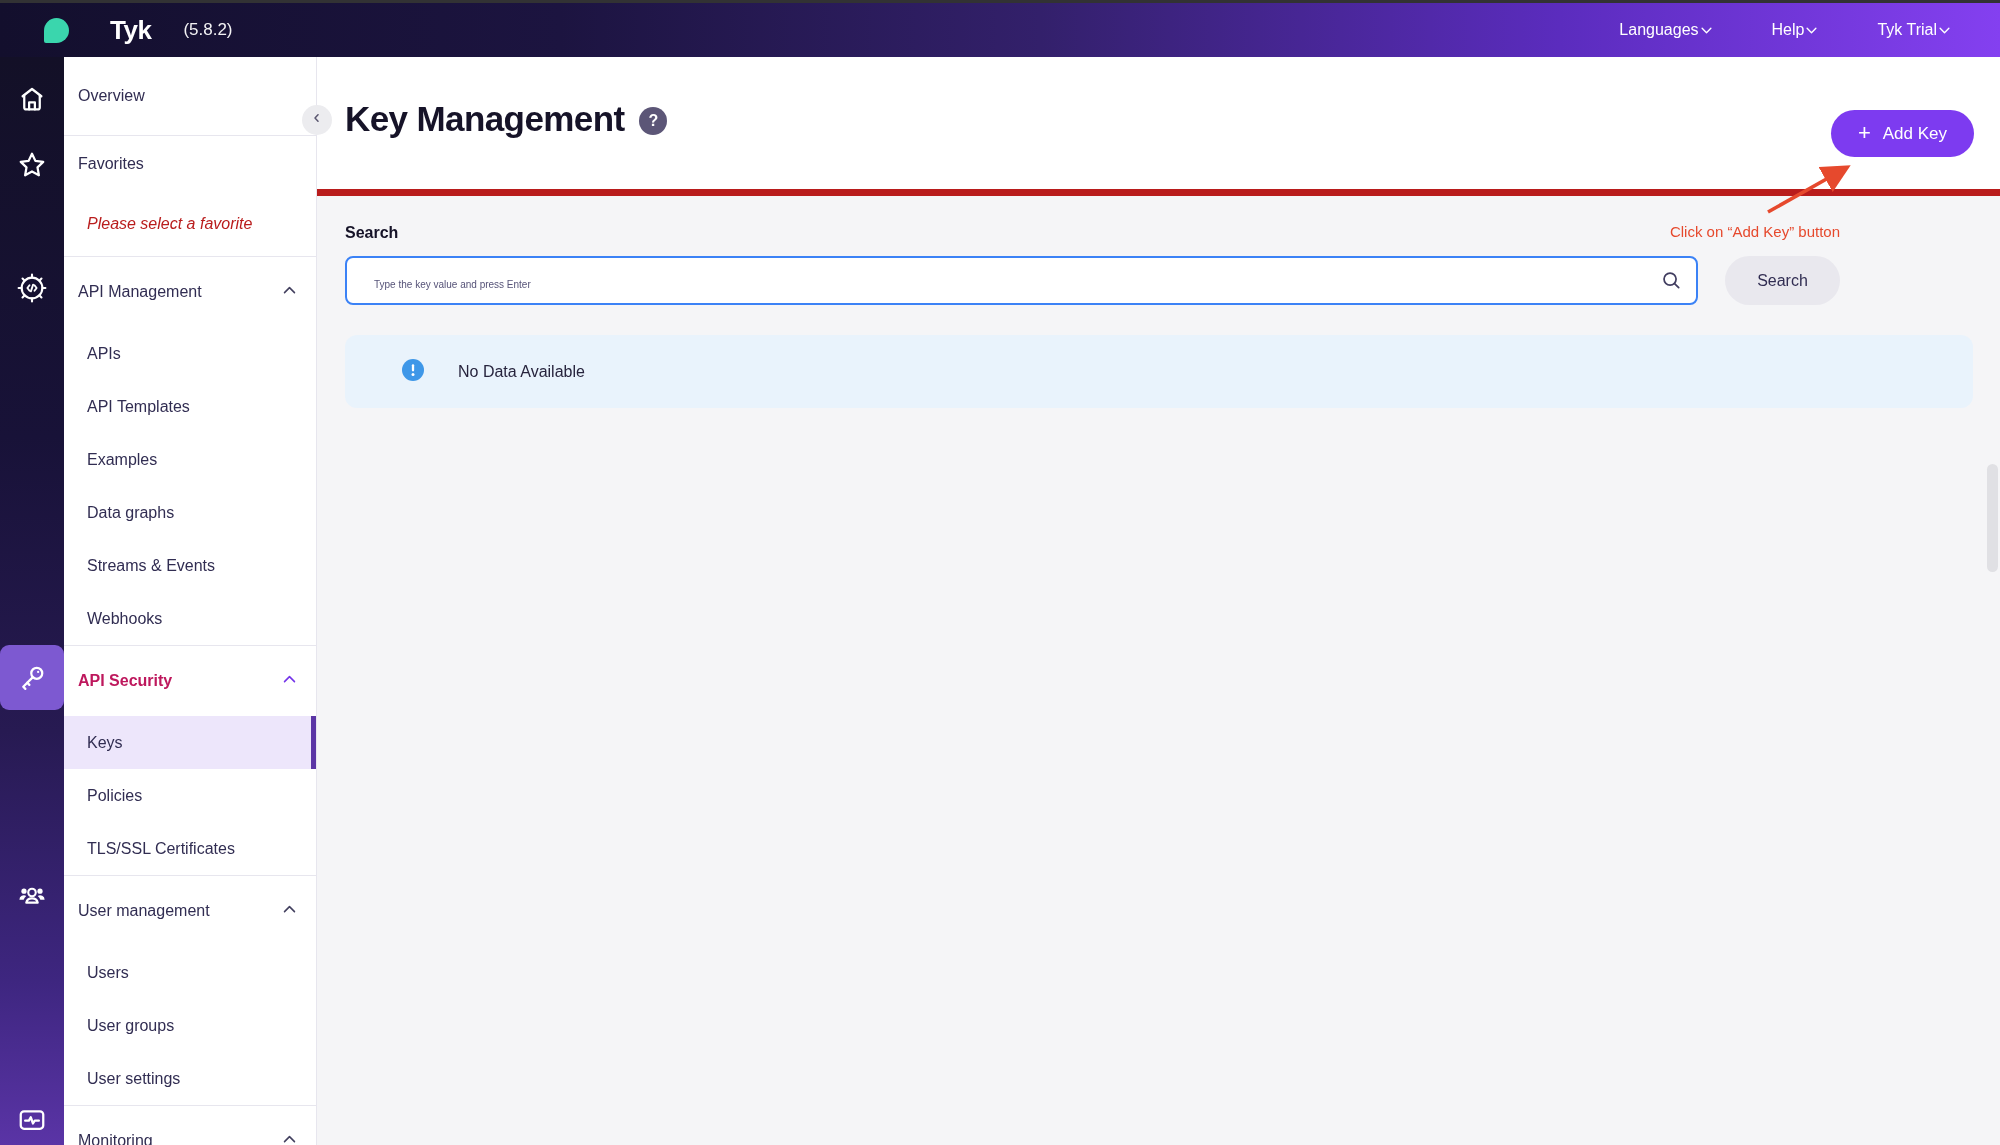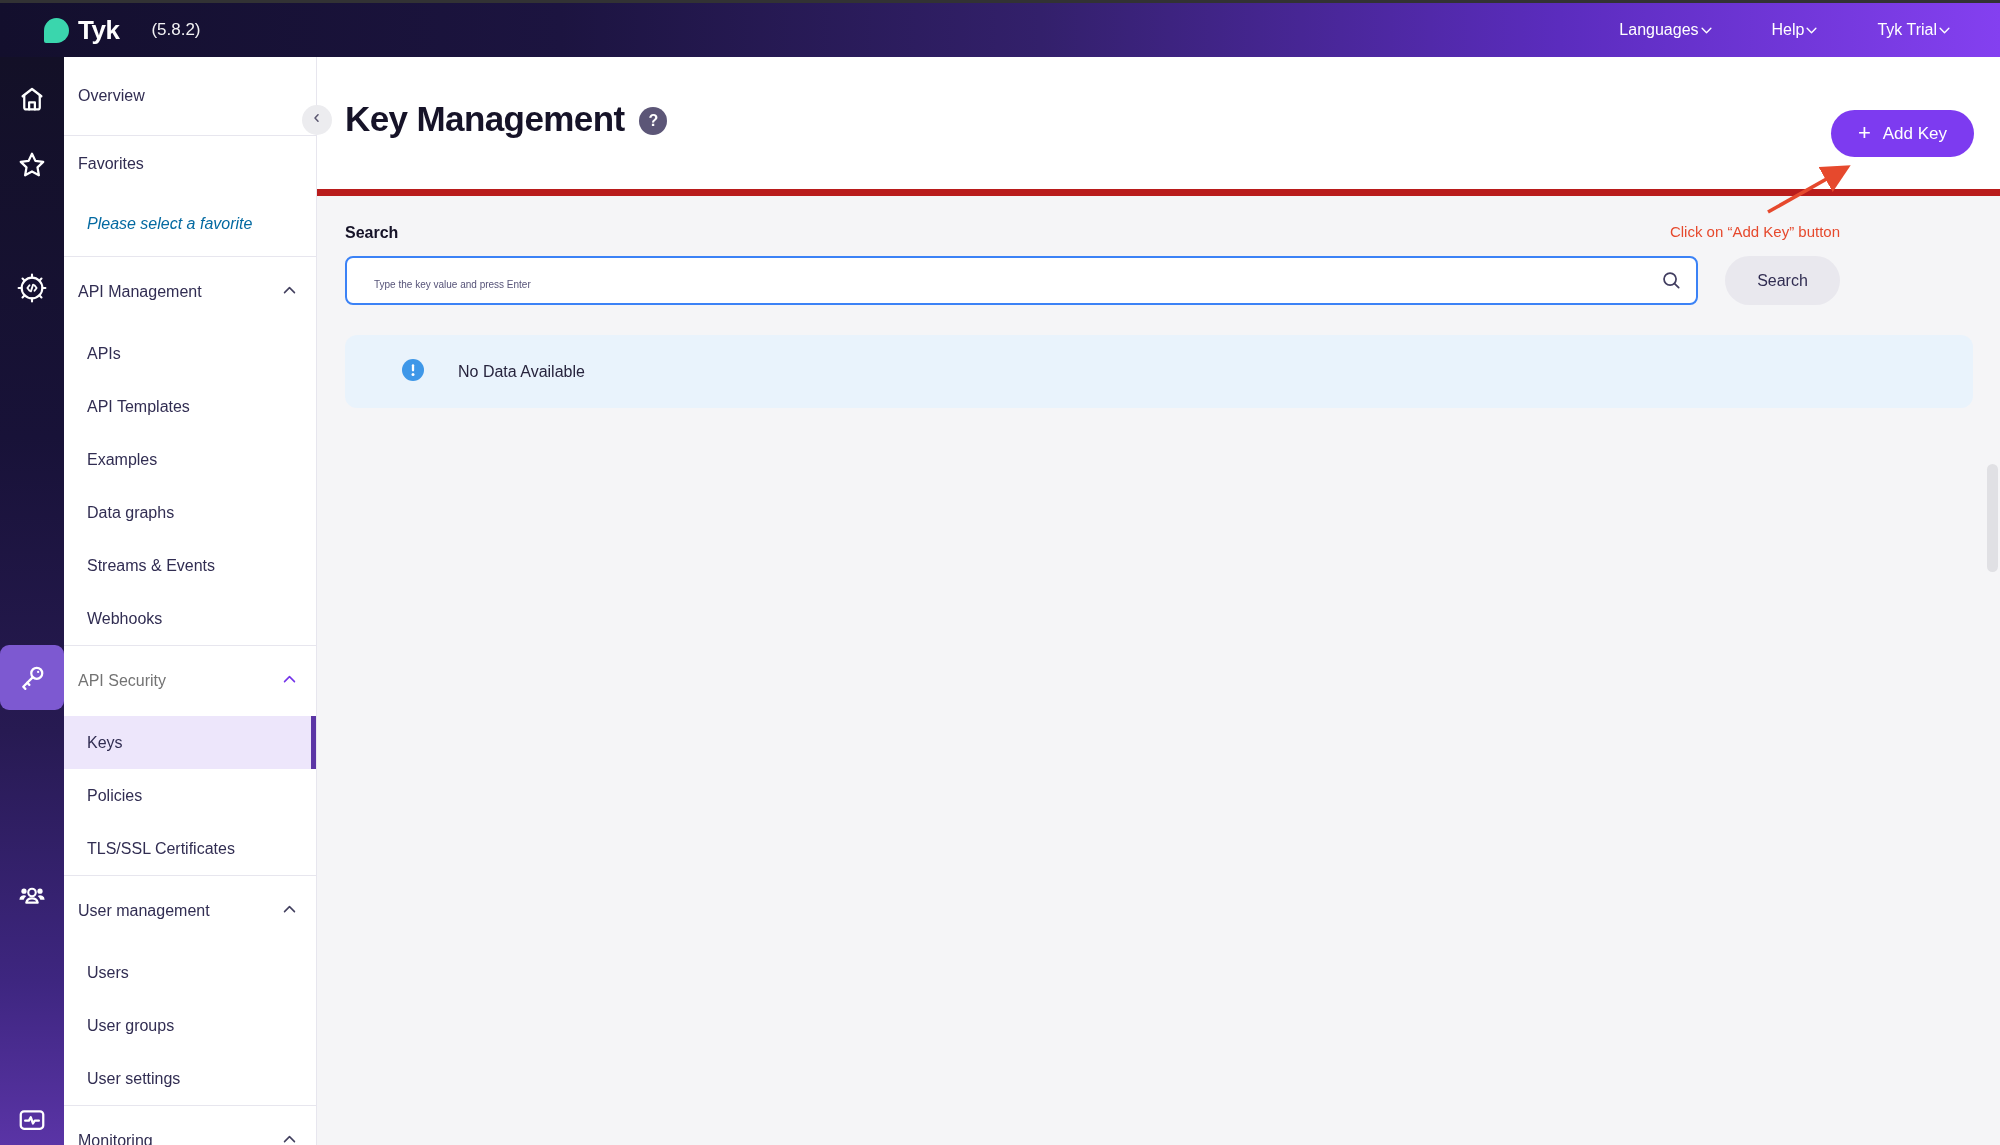--- a/index.html
+++ b/index.html
@@ -11,21 +11,21 @@
   }
   
   .top-strip { position:absolute; top:0; left:0; right:0; height:3px; background:#323234; z-index:30; }
   .topbar {
     position:absolute; top:3px; left:0; right:0; height:54px; z-index:20;
     background:linear-gradient(90deg,#130f2d 0%,#1c1440 28%,#33206b 52%,#5b2cbe 78%,#8440f0 100%);
     display:flex; align-items:center; padding:0 48px 0 44px; color:#fff;
   }
   .brand { display:flex; align-items:center; gap:9px; }
   .brand-leaf { width:25px; height:25px; background:#3ad6ad; border-radius:52% 52% 52% 8%; }
-  .brand-name { font-size:26px; font-weight:700; letter-spacing:-0.5px; }
+  .brand-name { font-size:26px; font-weight:700; letter-spacing:-0.5px;margin-left:32px; }
   .brand-version { font-size:17px; margin-left:32px; color:rgba(255,255,255,.95); }
   .tb-menus { margin-left:auto; display:flex; align-items:center; gap:58px; }
   .tb-menu { display:flex; align-items:center; font-size:16px; cursor:pointer; }
   .tb-menu svg { display:block; }
   
   .rail {
     position:absolute; top:57px; left:0; width:64px; bottom:0; z-index:10;
     background:linear-gradient(180deg,#131027 0%,#181238 35%,#271a52 62%,#3e2680 85%,#5a34a6 100%);
   }
   .rail-item { position:absolute; left:50%; transform:translateX(-50%); width:30px; height:30px; cursor:pointer; }
@@ -38,23 +38,23 @@
   
   .sidebar {
     position:absolute; top:57px; left:64px; width:253px; bottom:0; z-index:9;
     background:#fff; border-right:1px solid #e7e6ee;
   }
   .sb-row { display:flex; align-items:center; padding-left:14px; font-size:16px; color:#312d52; cursor:pointer; }
   .sb-sub { padding-left:23px; }
   .sb-head { justify-content:space-between; padding-right:18px; }
   .h78{height:78px;} .h56{height:56px;} .h64{height:64px;} .h70{height:70px;} .h53{height:53px;}
   .sb-div { height:1px; background:#e7e6ee; }
-  .sb-italic { font-style:italic; color:#0369a1; }
+  .sb-italic { font-style:italic; color:#b91c1c; }
   .sb-active { background:#ede6fb; box-shadow:inset -5px 0 0 #5b35a5; }
-  .sb-purple { color:#737373; font-weight:400; }
+  .sb-purple { color:#be185d; font-weight:700; }
   .sb-chevron { color:#43405f; }
   .sb-purple-chev { color:#7434e9; }
   .collapse-btn {
     position:absolute; left:302px; top:105px; width:30px; height:30px; border-radius:50%;
     background:#ececef; z-index:15; display:flex; align-items:center; justify-content:center; cursor:pointer;
   }
   
   .main-header {
     position:absolute; left:317px; top:57px; right:0; height:139px;
     background:#fff; border-bottom:7px solid #b91c1c;

